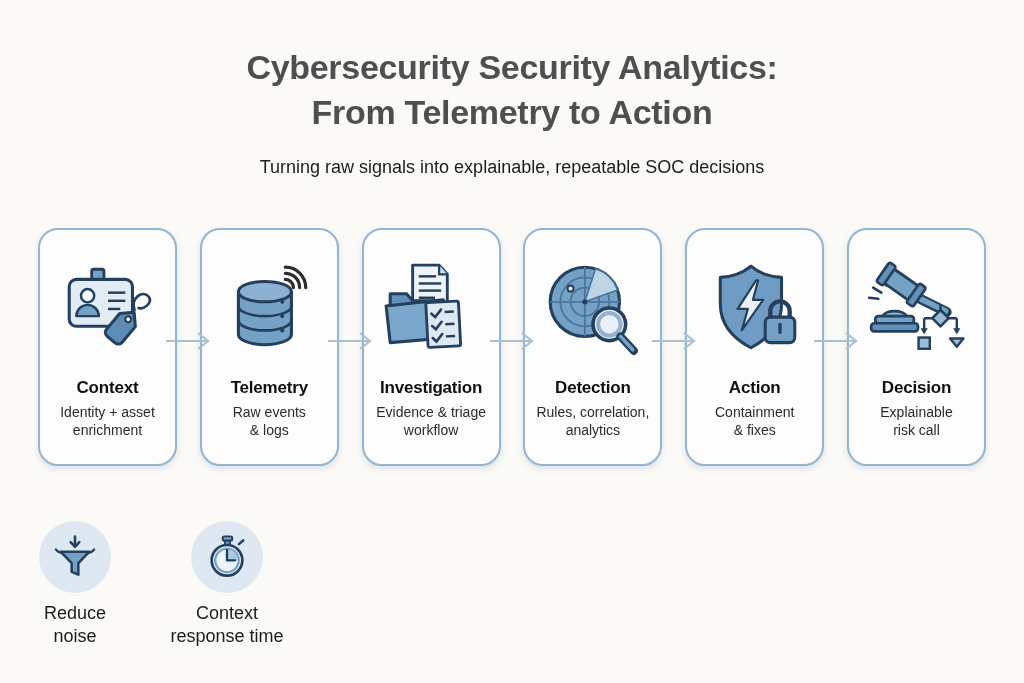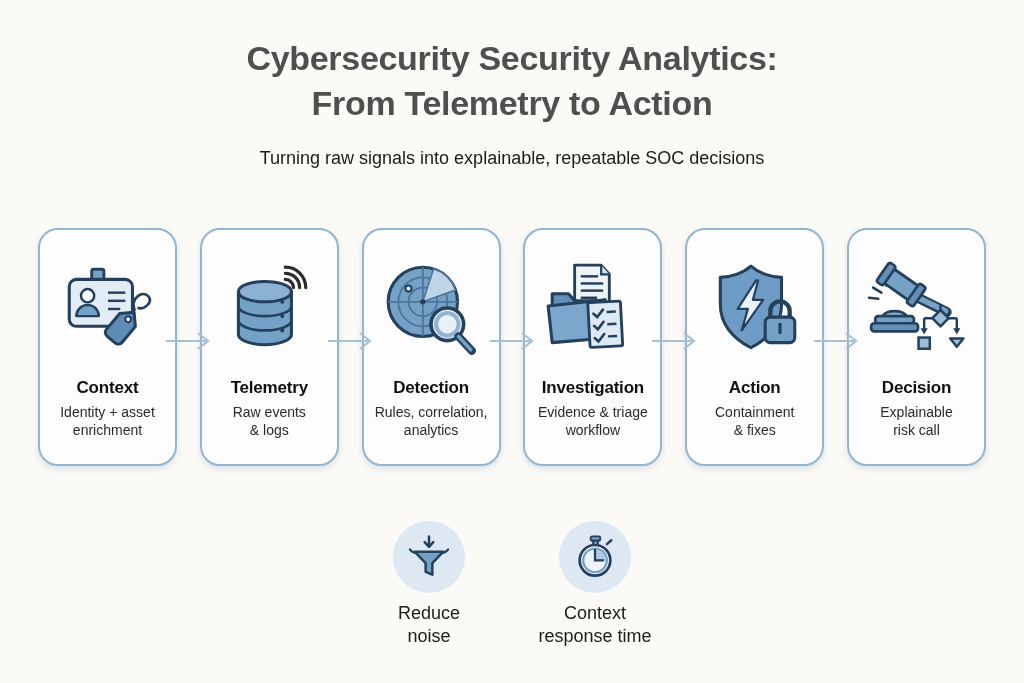--- a/index.html
+++ b/index.html
@@ -3,21 +3,21 @@
 <meta charset="utf-8">
 <title>Cybersecurity Security Analytics</title>
 <style>
   html,body{margin:0;padding:0;}
   .canvas{
     position:relative;width:1024px;height:683px;overflow:hidden;
     background:var(--background,#fbfaf7);
     font-family:"Liberation Sans",sans-serif;
   }
   
-  .hdr{position:absolute;top:36px;left:0;width:100%;text-align:center;}
+  .hdr{position:absolute;top:45px;left:0;width:100%;text-align:center;}
   .title{
     margin:0;font-size:34px;line-height:45px;font-weight:700;
     color:var(--title-text,#4f4f4f);white-space:pre-line;letter-spacing:-.3px;
   }
   .subtitle{margin:22px 0 0;font-size:18px;font-weight:400;color:var(--subtitle-text,#1c1c1c);}
   
   .pipeline{position:absolute;top:228px;left:38px;width:948px;height:238px;display:flex;justify-content:space-between;}
   .card{
     width:139px;height:238px;box-sizing:border-box;
     border:2px solid var(--card-border,#93b5cf);border-radius:20px;
@@ -25,21 +25,21 @@
     box-shadow:0 3px 6px rgba(110,140,170,.22);
     display:flex;flex-direction:column;align-items:center;padding:20px 4px 0;
   }
   .icon-wrap{height:120px;display:flex;align-items:center;justify-content:center;}
   .stage-title{margin-top:8px;font-size:17px;font-weight:700;color:var(--stage-title-text,#101010);letter-spacing:-.2px;}
   .stage-sub{margin-top:5px;font-size:14px;line-height:18px;color:var(--stage-subtitle-text,#2b2b2b);text-align:center;white-space:pre-line;}
   .flow-arrow{position:absolute;top:101px;z-index:2;}
   .fa1{left:126px}.fa2{left:288px}.fa3{left:450px}.fa4{left:612px}.fa5{left:774px}
   .flow-arrow line,.flow-arrow path{stroke:var(--arrow,#a7c0d4);}
   
-  .benefits{position:absolute;top:521px;left:0;width:100%;display:flex;justify-content:center;gap:16px;}
+  .benefits{position:absolute;top:521px;left:0;width:100%;display:flex;gap:2px;}
   .benefit{width:150px;text-align:center;}
   .bubble{
     width:72px;height:72px;border-radius:50%;
     background:var(--benefit-circle,#dde8f2);
     margin:0 auto;display:flex;align-items:center;justify-content:center;
   }
   .benefit-label{margin-top:9px;font-size:18px;line-height:23px;color:var(--benefit-label-text,#1c1c1c);white-space:pre-line;}
   .ml{white-space:pre-line;}
 </style>
 </head>
@@ -87,42 +87,20 @@
           <ellipse cx="46" cy="32" rx="26" ry="10" fill="#8db1d2" stroke="#24405c" stroke-width="3"></ellipse>
           <path d="M20,46 a26,10 0 0 0 52,0 M20,60 a26,10 0 0 0 52,0" fill="none" stroke="#24405c" stroke-width="2.6"></path>
           <circle cx="63" cy="42" r="2" fill="#24405c"></circle>
             <circle cx="63" cy="56" r="2" fill="#24405c"></circle>
             <circle cx="63" cy="70" r="2" fill="#24405c"></circle>
         </svg>
       </div>
       <div class="stage-title">Telemetry</div>
       <div class="stage-sub">Raw events
 &amp; logs</div>
-    </div>
-
-    <div class="card">
-      <div class="icon-wrap">
-        <svg width="102" height="102" viewBox="0 0 100 100">
-          <circle cx="42" cy="42" r="34" fill="#74a1c6" stroke="#24405c" stroke-width="3"></circle>
-          <circle cx="42" cy="42" r="24" fill="none" stroke="#4d759c" stroke-width="1.8"></circle>
-          <circle cx="42" cy="42" r="14" fill="none" stroke="#4d759c" stroke-width="1.8"></circle>
-          <line x1="42" y1="8" x2="42" y2="76" stroke="#4d759c" stroke-width="1.8"></line>
-          <line x1="8" y1="42" x2="76" y2="42" stroke="#4d759c" stroke-width="1.8"></line>
-          <path d="M42,42 L52.5,9.7 A34,34 0 0 1 74,30.4 Z" fill="#bed5e7" stroke="#4d759c" stroke-width="1.5"></path>
-          <circle cx="28" cy="29" r="3" fill="#e8f0f7" stroke="#24405c" stroke-width="2"></circle>
-          <circle cx="42" cy="42" r="2.6" fill="#24405c"></circle>
-          <circle cx="66" cy="64" r="16" fill="#e9f1f7" stroke="#24405c" stroke-width="3.5"></circle>
-          <circle cx="66" cy="64" r="11" fill="none" stroke="#8fb3d1" stroke-width="4"></circle>
-          <line x1="77" y1="76" x2="90" y2="90" stroke="#24405c" stroke-width="8" stroke-linecap="round"></line>
-          <line x1="77" y1="76" x2="89" y2="89" stroke="#74a1c6" stroke-width="3.5" stroke-linecap="round"></line>
-        </svg>
-      </div>
-      <div class="stage-title">Detection</div>
-      <div class="stage-sub">Rules, correlation,
-analytics</div>
     </div>
 
     <div class="card">
       <div class="icon-wrap">
         <svg width="102" height="102" viewBox="0 0 100 100">
           <path d="M32,6 h26 l8,9 v33 h-34 z" fill="#eef3f8" stroke="#24405c" stroke-width="2.8" stroke-linejoin="round"></path>
           <path d="M58,6 v9 h8" fill="#cfe0ed" stroke="#24405c" stroke-width="2.2"></path>
           <line x1="38" y1="17" x2="55" y2="17" stroke="#24405c" stroke-width="2.4"></line>
           <line x1="38" y1="24" x2="60" y2="24" stroke="#24405c" stroke-width="2.4"></line>
           <line x1="38" y1="31" x2="60" y2="31" stroke="#24405c" stroke-width="2.4"></line>
@@ -134,20 +112,42 @@
             <path d="M51,53 l3.5,3.5 6,-7 M51,65 l3.5,3.5 6,-7 M51,77 l3.5,3.5 6,-7" fill="none" stroke="#24405c" stroke-width="2.6" stroke-linecap="round"></path>
             <line x1="64" y1="52" x2="73" y2="52" stroke="#24405c" stroke-width="2.4"></line>
             <line x1="64" y1="64" x2="73" y2="64" stroke="#24405c" stroke-width="2.4"></line>
             <line x1="64" y1="76" x2="73" y2="76" stroke="#24405c" stroke-width="2.4"></line>
           </g>
         </svg>
       </div>
       <div class="stage-title">Investigation</div>
       <div class="stage-sub">Evidence &amp; triage
 workflow</div>
+    </div>
+
+    <div class="card">
+      <div class="icon-wrap">
+        <svg width="102" height="102" viewBox="0 0 100 100">
+          <circle cx="42" cy="42" r="34" fill="#74a1c6" stroke="#24405c" stroke-width="3"></circle>
+          <circle cx="42" cy="42" r="24" fill="none" stroke="#4d759c" stroke-width="1.8"></circle>
+          <circle cx="42" cy="42" r="14" fill="none" stroke="#4d759c" stroke-width="1.8"></circle>
+          <line x1="42" y1="8" x2="42" y2="76" stroke="#4d759c" stroke-width="1.8"></line>
+          <line x1="8" y1="42" x2="76" y2="42" stroke="#4d759c" stroke-width="1.8"></line>
+          <path d="M42,42 L52.5,9.7 A34,34 0 0 1 74,30.4 Z" fill="#bed5e7" stroke="#4d759c" stroke-width="1.5"></path>
+          <circle cx="28" cy="29" r="3" fill="#e8f0f7" stroke="#24405c" stroke-width="2"></circle>
+          <circle cx="42" cy="42" r="2.6" fill="#24405c"></circle>
+          <circle cx="66" cy="64" r="16" fill="#e9f1f7" stroke="#24405c" stroke-width="3.5"></circle>
+          <circle cx="66" cy="64" r="11" fill="none" stroke="#8fb3d1" stroke-width="4"></circle>
+          <line x1="77" y1="76" x2="90" y2="90" stroke="#24405c" stroke-width="8" stroke-linecap="round"></line>
+          <line x1="77" y1="76" x2="89" y2="89" stroke="#74a1c6" stroke-width="3.5" stroke-linecap="round"></line>
+        </svg>
+      </div>
+      <div class="stage-title">Detection</div>
+      <div class="stage-sub">Rules, correlation,
+analytics</div>
     </div>
 
     <div class="card">
       <div class="icon-wrap">
         <svg width="102" height="102" viewBox="0 0 100 100">
           <path d="M46,7 C38,14 26,18 16,18 V44 C16,63 27,77 46,87 C65,77 76,63 76,44 V18 C66,18 54,14 46,7 Z" fill="#6f9cc4" stroke="#24405c" stroke-width="3" stroke-linejoin="round"></path>
           <path d="M51,21 L33,49 L43,49 L37,70 L58,40 L48,40 L53,21 Z" fill="#e9f1f7" stroke="#24405c" stroke-width="2.2" stroke-linejoin="round"></path>
           <path d="M65,57 v-6 a9.5,9.5 0 0 1 19,0 v6" fill="none" stroke="#24405c" stroke-width="4.2"></path>
           <rect x="60" y="57" width="29" height="25" rx="5" fill="#74a1c6" stroke="#24405c" stroke-width="3"></rect>
           <line x1="74.5" y1="64" x2="74.5" y2="72" stroke="#24405c" stroke-width="3.2" stroke-linecap="round"></line>

